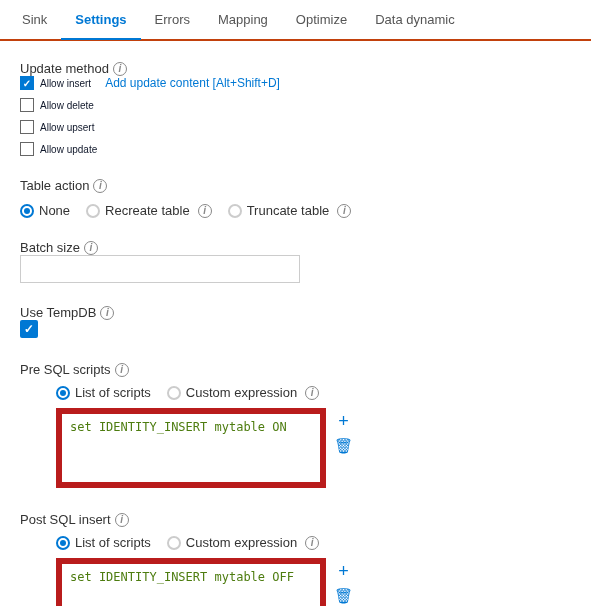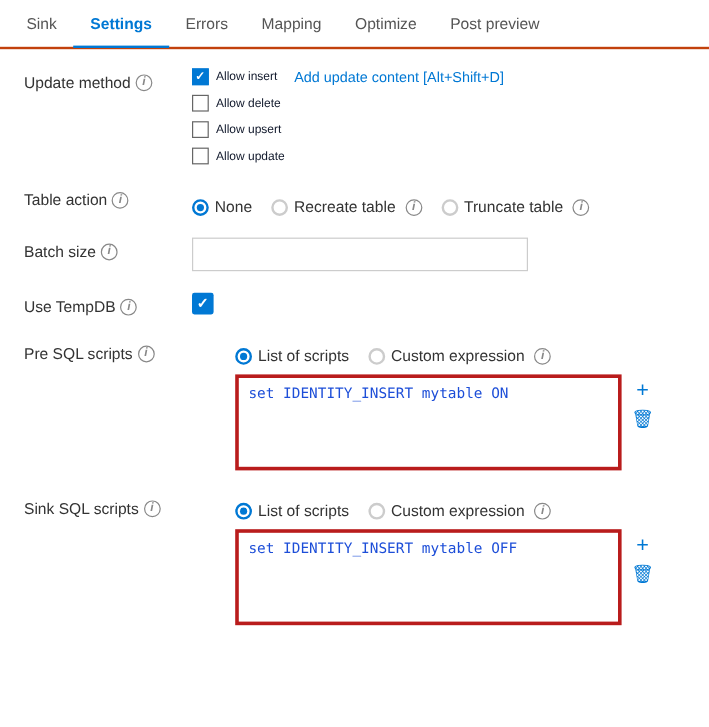--- a/index.html
+++ b/index.html
@@ -42,20 +42,21 @@
     
     .content {
       padding: 16px 20px;
     }
 
     
     .form-row {
       display: flex;
       align-items: flex-start;
       margin-bottom: 18px;
+      flex-direction: column;
     }
     .form-label {
       width: 140px;
       min-width: 140px;
       padding-top: 4px;
       color: #333;
       font-size: 13px;
       display: flex;
       align-items: center;
       gap: 4px;
@@ -196,27 +197,27 @@
       align-items: center;
       gap: 16px;
       margin-bottom: 8px;
     }
     .script-textarea-row {
       display: flex;
       align-items: flex-start;
       gap: 8px;
     }
     .script-textarea {
-      width: 322px;
+      width: 270px;
       height: 80px;
-      border: 3px solid #b91c1c;
+      border: 6px solid #b91c1c;
       font-size: 12px;
       font-family: "Consolas", monospace;
       padding: 6px 8px;
-      color: #1d4ed8;
+      color: #4d7c0f;
       resize: none;
       outline: none;
     }
     .script-actions {
       display: flex;
       flex-direction: column;
       gap: 8px;
       padding-top: 4px;
     }
     .icon-btn {
@@ -239,21 +240,21 @@
   </style>
 </head>
 <body>
 
 <div class="tab-bar">
   <div class="tab-item">Sink</div>
   <div class="tab-item active">Settings</div>
   <div class="tab-item">Errors</div>
   <div class="tab-item">Mapping</div>
   <div class="tab-item">Optimize</div>
-  <div class="tab-item">Post preview</div>
+  <div class="tab-item">Data dynamic</div>
 </div>
 
 <div class="content">
 
   <div class="form-row">
     <div class="form-label">
       <span>Update method</span>
       <span class="info-icon">i</span>
     </div>
     <div class="form-control">
@@ -348,21 +349,21 @@
           <div class="icon-btn">
             <span class="trash-icon">🗑</span>
           </div>
         </div>
       </div>
     </div>
   </div>
 
   <div class="form-row" style="align-items: flex-start; margin-top: 10px;">
     <div class="form-label" style="padding-top: 6px;">
-      <span>Sink SQL scripts</span>
+      <span>Post SQL insert</span>
       <span class="info-icon">i</span>
     </div>
     <div class="form-control script-section">
       <div class="script-radio-row">
         <div class="radio-row">
           <div class="radio-input checked"></div>
           <span class="radio-label">List of scripts</span>
         </div>
         <div class="radio-row">
           <div class="radio-input"></div>

